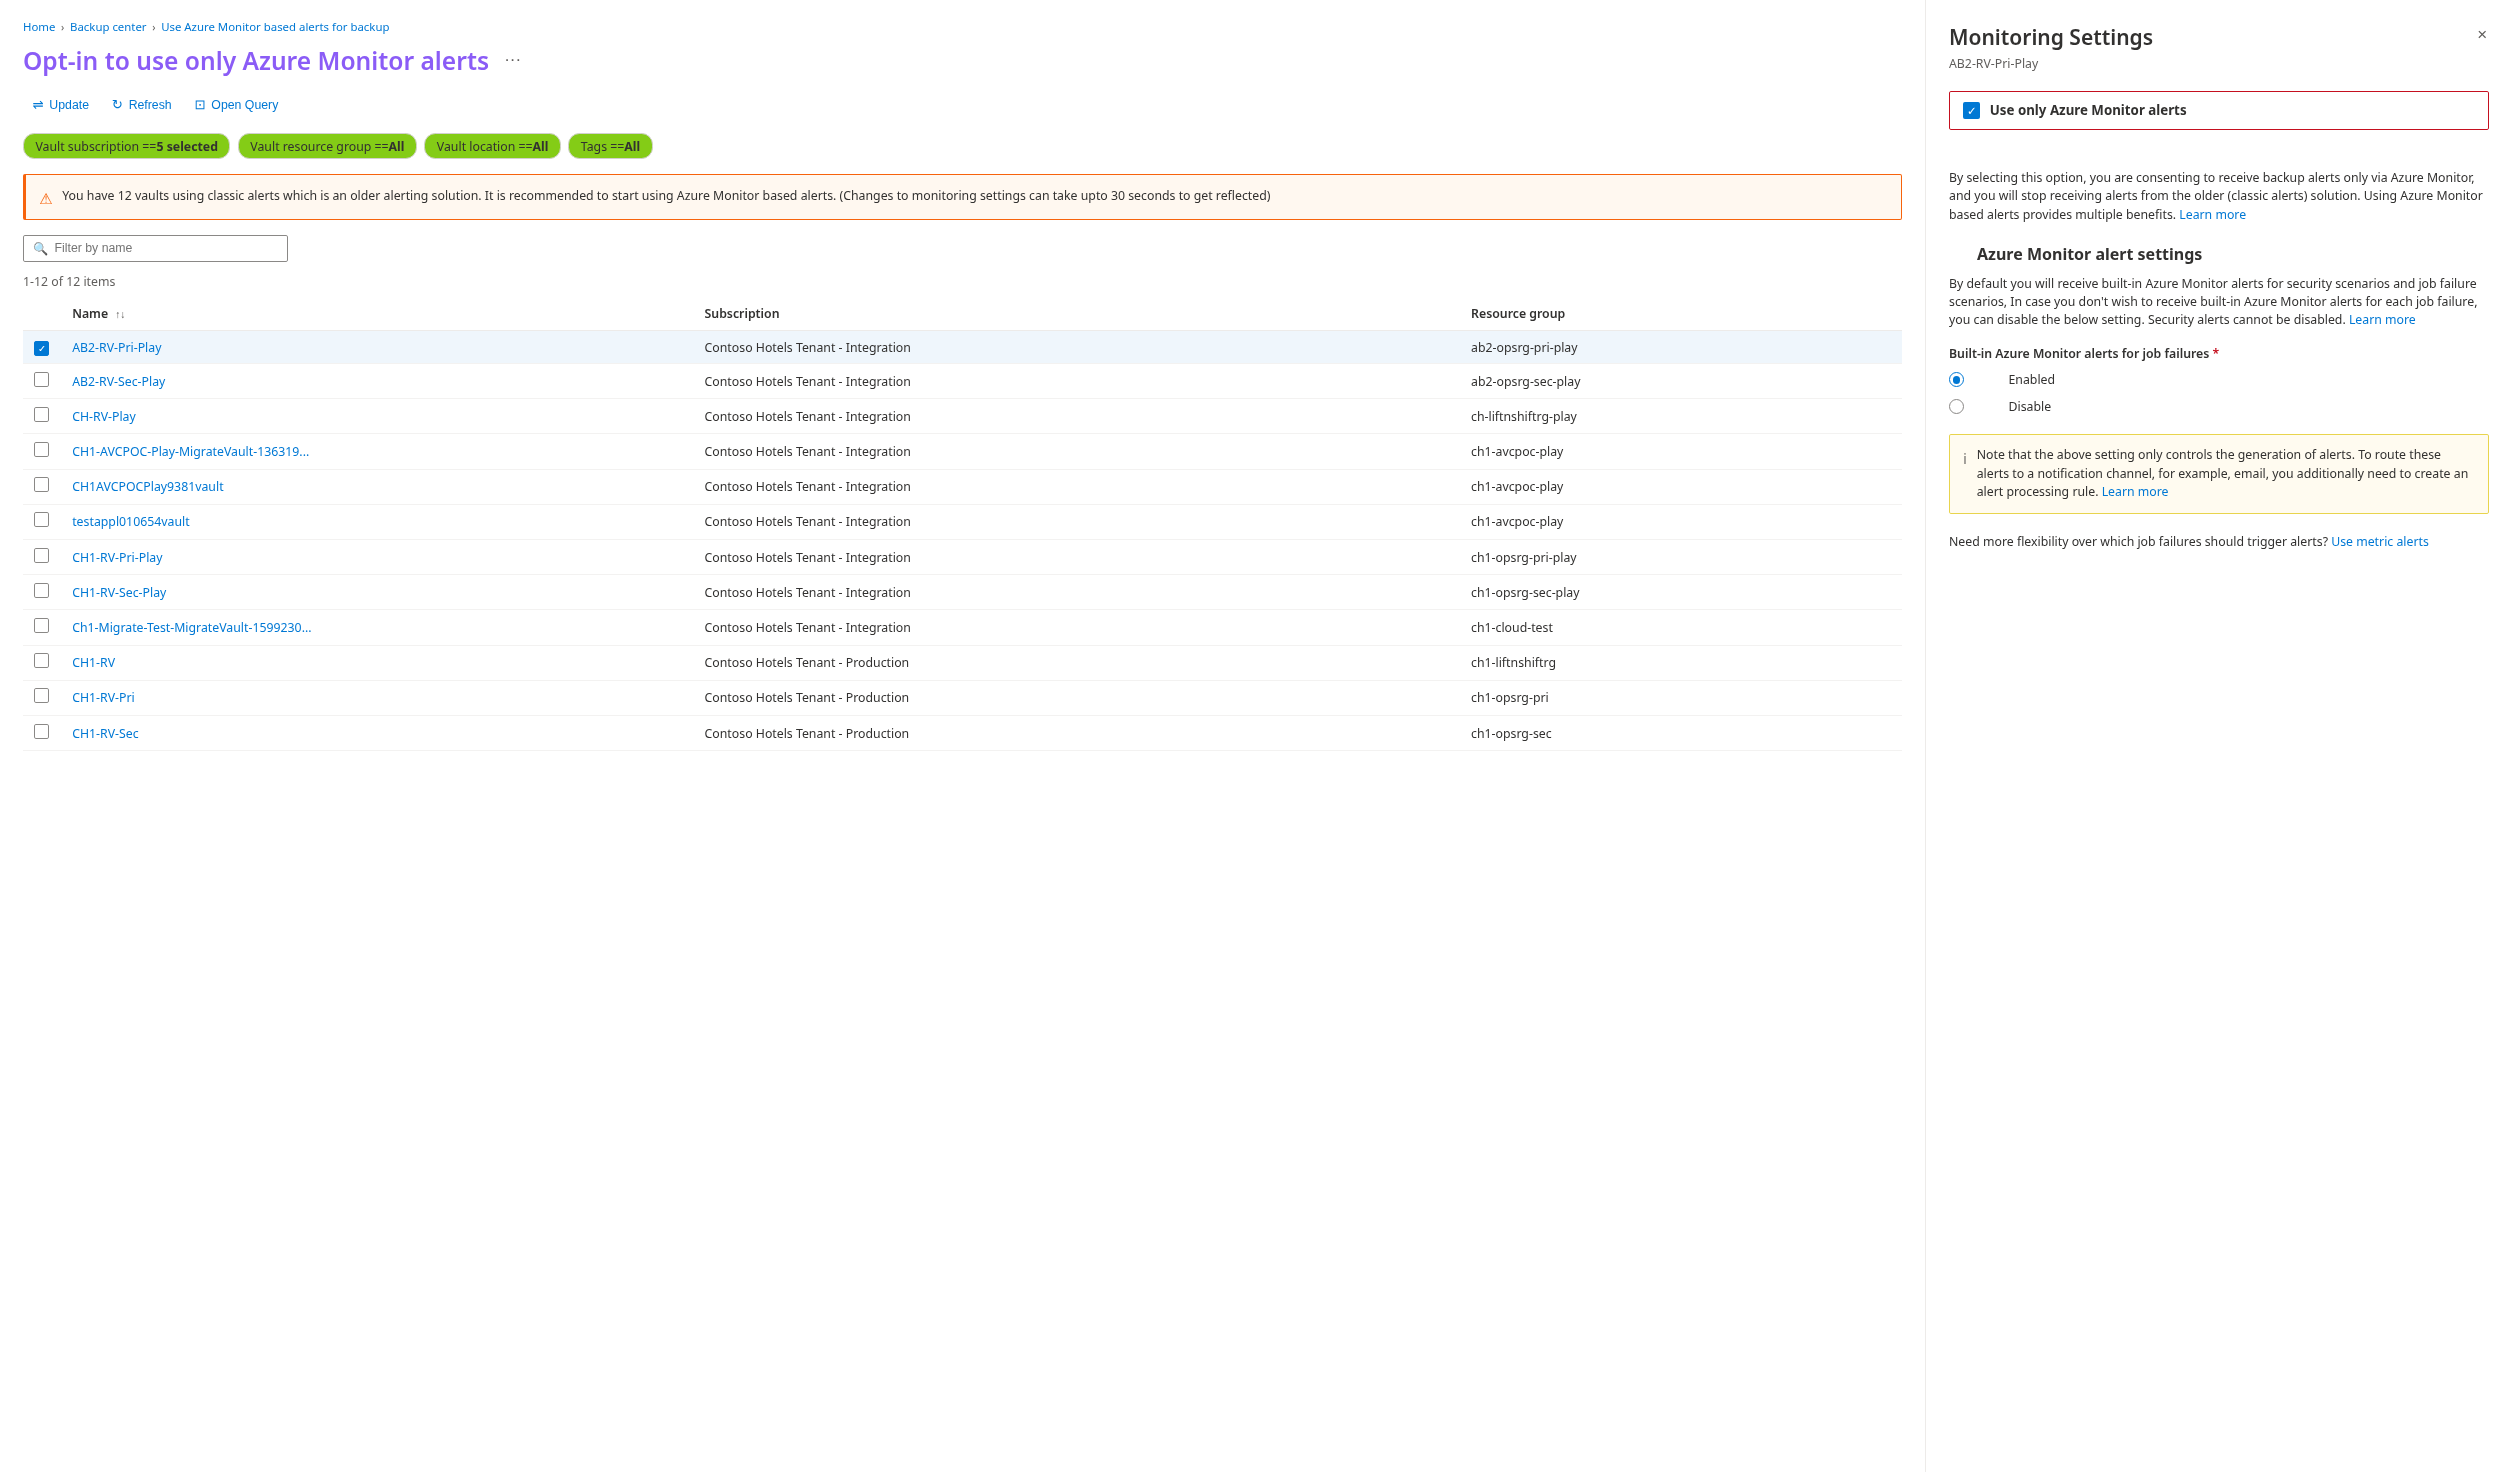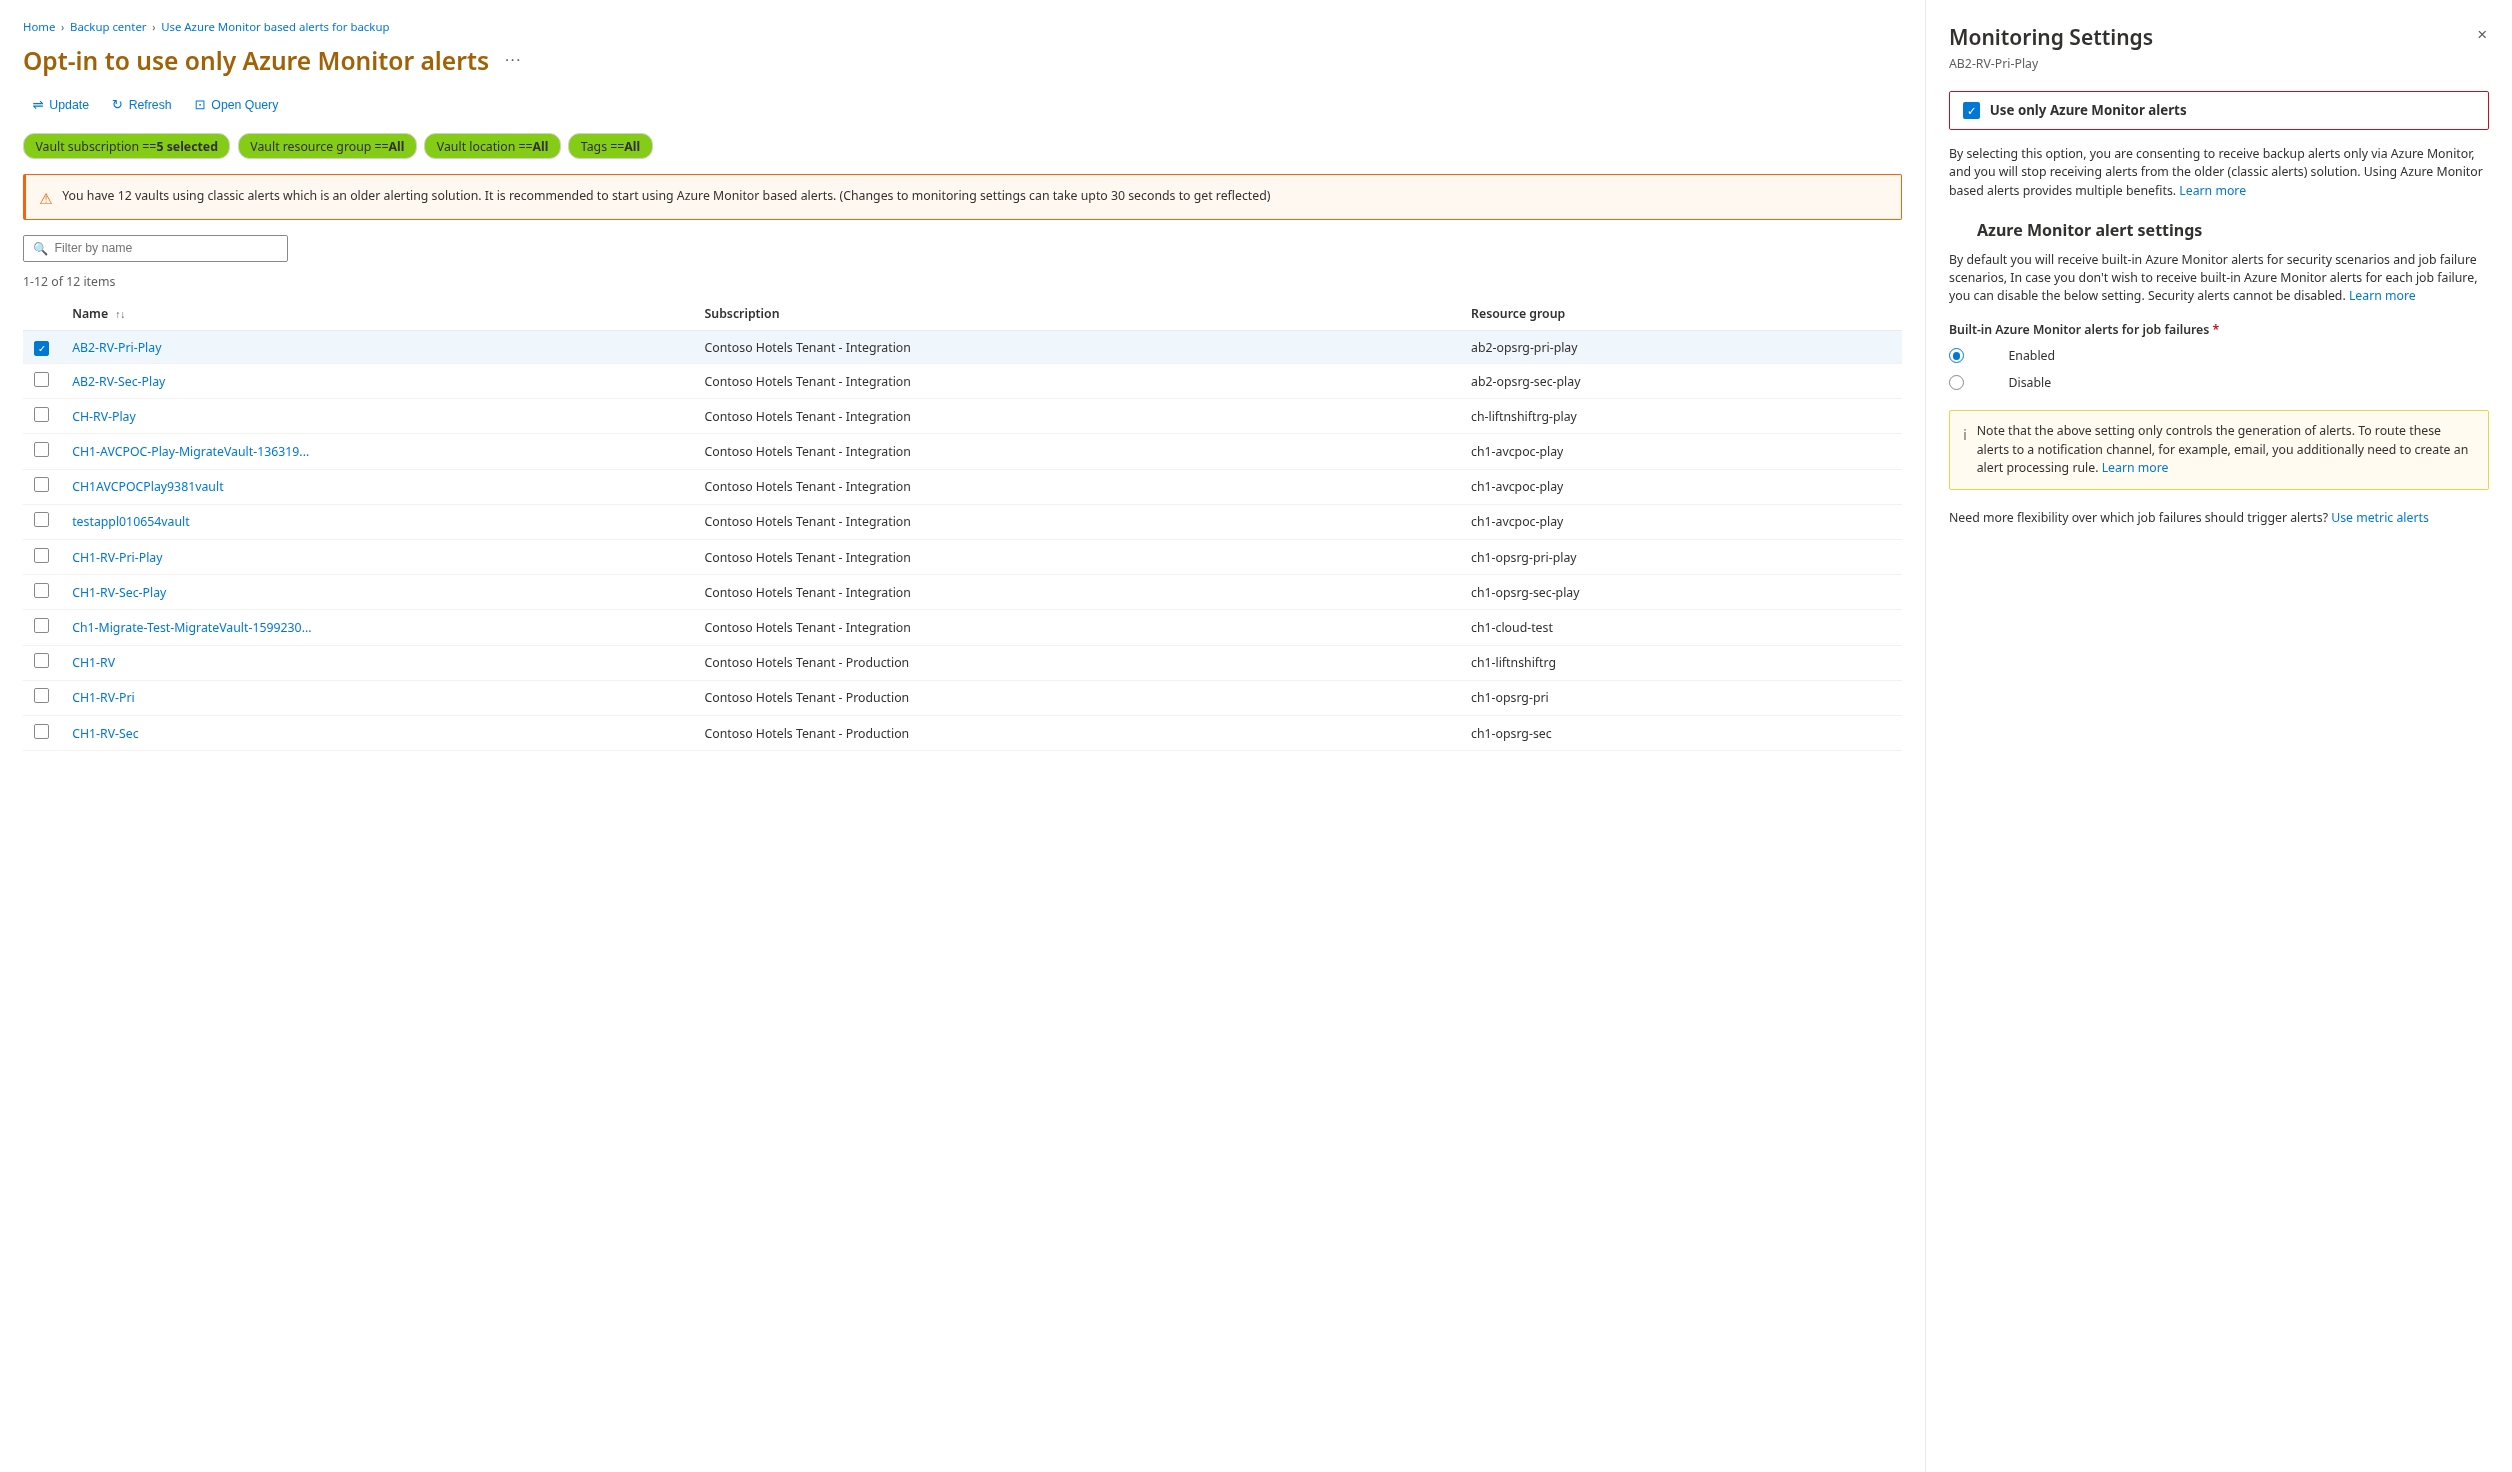--- a/index.html
+++ b/index.html
@@ -8,21 +8,21 @@
     
     .main-content { flex: 1; display: flex; flex-direction: column; overflow: hidden; padding: 19px 23px 0 23px; }
 
     
     .breadcrumb { display: flex; align-items: center; gap: 5.7px; font-size: 11.4px; color: #605e5c; margin-bottom: 9.5px; }
     .breadcrumb a { color: #0078d4; text-decoration: none; }
     .breadcrumb-separator { color: #605e5c; font-size: 10.4px; }
 
     
     .page-header { display: flex; align-items: center; gap: 9.5px; margin-bottom: 15px; }
-    .page-title { font-size: 24.6px; font-weight: 600; color: #a16207; }
+    .page-title { font-size: 24.6px; font-weight: 600; color: #8b5cf6; }
     .page-menu-btn { background: none; border: none; cursor: pointer; font-size: 17px; color: #605e5c; padding: 1.9px 5.7px; }
 
     
     .toolbar { display: flex; align-items: center; gap: 3.8px; margin-bottom: 15px; }
     .toolbar-btn { display: flex; align-items: center; gap: 5.7px; background: none; border: none; cursor: pointer; padding: 5.7px 9.5px; font-size: 12.3px; color: #0078d4; border-radius: 1.9px; }
     .toolbar-icon { font-size: 13.3px; }
 
     
     .filters { display: flex; align-items: center; gap: 7.6px; margin-bottom: 15px; flex-wrap: wrap; }
     .filter-tag { display: flex; align-items: center; background: #84cc16; border: 0.9px solid #d2d0ce; border-radius: 11.4px; padding: 3.8px 11.4px; font-size: 12.3px; color: #323130; cursor: pointer; }
@@ -57,21 +57,21 @@
     .panel-title { font-size: 21px; font-weight: 600; color: #323130; }
     .panel-close { background: none; border: none; cursor: pointer; font-size: 17px; color: #605e5c; padding: 1.9px; }
     .panel-subtitle { font-size: 12.3px; color: #605e5c; margin-bottom: 19px; }
 
     
     .option-checkbox-row { display: flex; align-items: center; gap: 9.5px; border: 1.9px solid #c50f1f; padding: 9.5px 13.3px; border-radius: 1.9px; margin-bottom: 15px; background: #fff; }
     .blue-checkbox { width: 17px; height: 17px; background: #0078d4; border: none; border-radius: 1.9px; display: inline-flex; align-items: center; justify-content: center; flex-shrink: 0; }
     .checkmark { color: #fff; font-size: 11.4px; }
     .option-label { font-size: 13.3px; font-weight: 700; color: #323130; }
 
-    .description-text { font-size: 12.3px; color: #323130; line-height: 1.5; margin-bottom: 19px; }
+    .description-text { font-size: 12.3px; color: #323130; line-height: 1.5; margin-bottom: 19px; margin-top: 24px; }
     .description-text a { color: #0078d4; text-decoration: none; }
 
     
     .section-title { font-size: 16px; font-weight: 700; color: #323130; margin-bottom: 9.5px; margin-left: 28px; }
     .section-desc { font-size: 12.3px; color: #323130; line-height: 1.5; margin-bottom: 15px; }
     .section-desc a { color: #0078d4; text-decoration: none; }
 
     .field-label { font-size: 12.3px; font-weight: 600; color: #323130; margin-bottom: 9.5px; }
     .required { color: #c50f1f; }
 

